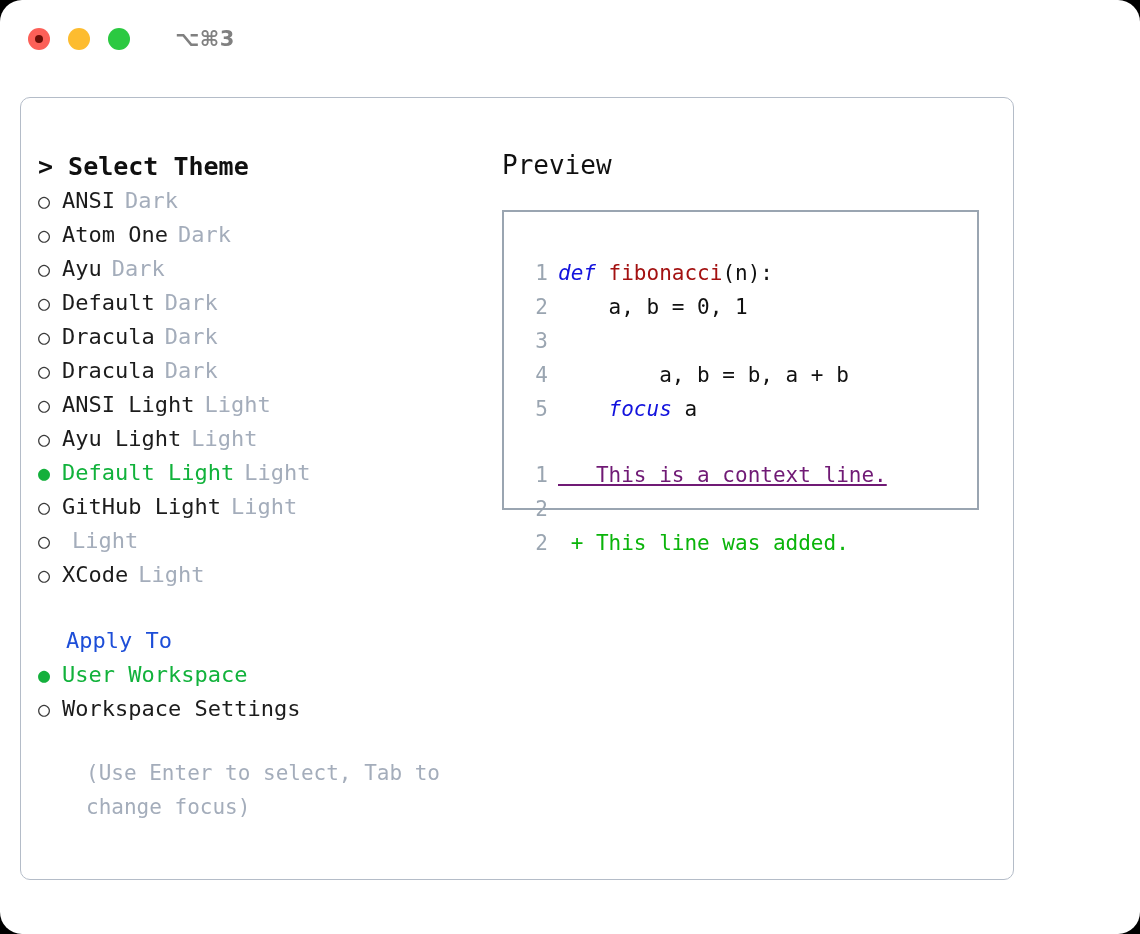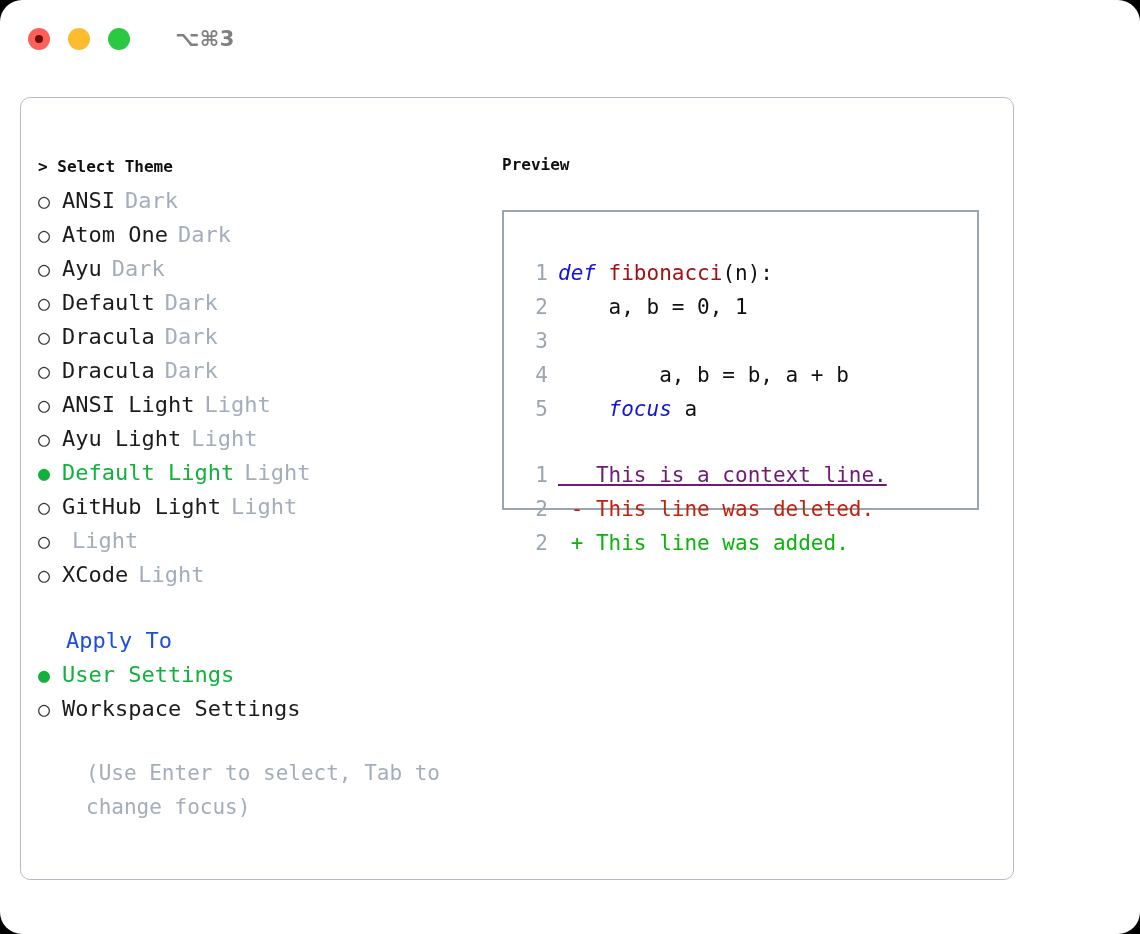--- a/index.html
+++ b/index.html
@@ -97,21 +97,21 @@
 
   
   .left-col {
     position: absolute;
     left: 17px;
     top: 52px;
     width: 440px;
   }
 
   .list-header {
-    font-size: 16px;
+    font-size: 25px;
     font-weight: bold;
     color: #101010;
     line-height: 34px;
     white-space: pre;
   }
 
   .opt-row {
     display: flex;
     align-items: baseline;
     font-size: 22px;
@@ -161,22 +161,22 @@
   }
 
   
   .right-col {
     position: absolute;
     left: 481px;
     top: 52px;
     width: 490px;
   }
   .preview-title {
-    font-size: 16px;
-    font-weight: bold;
+    font-size: 26px;
+    font-weight: normal;
     color: #101010;
     line-height: 30px;
     white-space: pre;
   }
   .preview-box {
     margin-top: 30px;
     width: 477px;
     height: 300px;
     border: 2px solid #9aa5b1;
     box-sizing: border-box;
@@ -241,42 +241,42 @@
             <div class="opt-row"><span class="bullet">○</span><span class="opt-label">Ayu Light</span><span class="opt-tag">Light</span></div>
             <div class="opt-row selected"><span class="bullet sel">●</span><span class="opt-label">Default Light</span><span class="opt-tag">Light</span></div>
             <div class="opt-row"><span class="bullet">○</span><span class="opt-label">GitHub Light</span><span class="opt-tag">Light</span></div>
             <div class="opt-row"><span class="bullet">○</span><span class="opt-tag">Light</span></div>
             <div class="opt-row"><span class="bullet">○</span><span class="opt-label">XCode</span><span class="opt-tag">Light</span></div>
           </div>
 
         <div class="apply-group">
           <div class="apply-header">Apply To</div>
           <div id="apply-items">
-              <div class="opt-row selected"><span class="bullet sel">●</span><span class="opt-label">User Settings</span></div>
+              <div class="opt-row selected"><span class="bullet sel">●</span><span class="opt-label">User Workspace</span></div>
               <div class="opt-row"><span class="bullet">○</span><span class="opt-label">Workspace Settings</span></div>
             </div>
         </div>
 
         <div class="hint">(Use Enter to select, Tab to change focus)</div>
       </div>
 
       <div class="right-col">
         <div class="preview-title">Preview</div>
         <div class="preview-box">
           <div id="code-block">
               <div class="code-line"><span class="lnum">1</span><span class="ctext"><span class="tok-kw">def </span><span class="tok-fn">fibonacci</span><span class="tok-pl">(n):</span></span></div>
               <div class="code-line"><span class="lnum">2</span><span class="ctext"><span class="tok-pl">    a, b = 0, 1</span></span></div>
               <div class="code-line"><span class="lnum">3</span></div>
               <div class="code-line"><span class="lnum">4</span><span class="ctext"><span class="tok-pl">        a, b = b, a + b</span></span></div>
               <div class="code-line"><span class="lnum">5</span><span class="ctext"><span class="tok-pl">    </span><span class="tok-kw">focus</span><span class="tok-pl"> a</span></span></div>
             </div>
           <div class="diff-gap"></div>
           <div id="diff-block">
               <div class="code-line"><span class="lnum">1</span><span class="ctext diff-ctx">   This is a context line.</span></div>
-              <div class="code-line"><span class="lnum">2</span><span class="ctext diff-del"> - This line was deleted.</span></div>
+              <div class="code-line"><span class="lnum">2</span></div>
               <div class="code-line"><span class="lnum">2</span><span class="ctext diff-add"> + This line was added.</span></div>
             </div>
         </div>
       </div>
 
     </div>
   </div>
 </div>
 
 </body></html>

